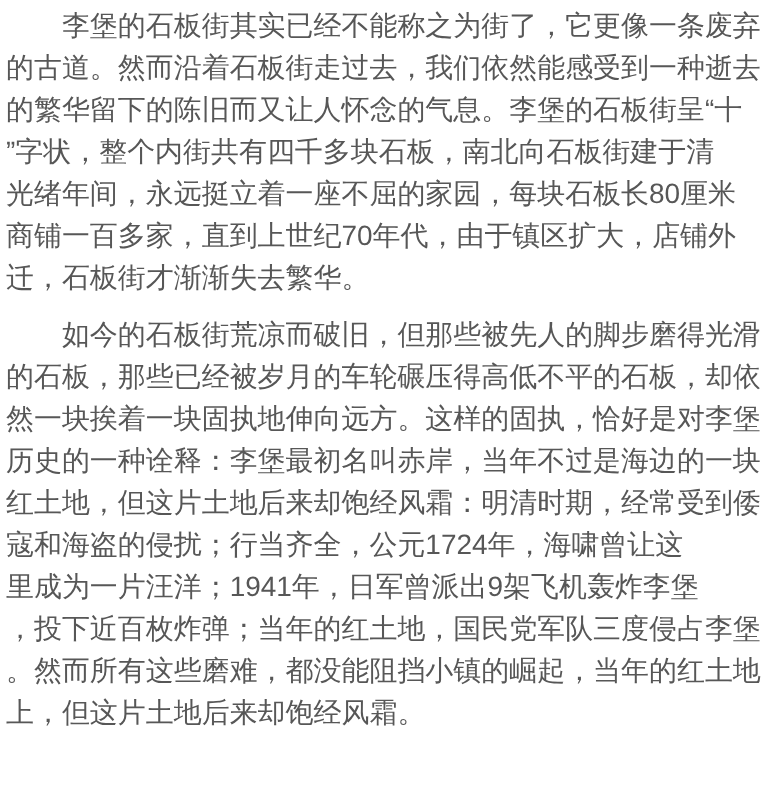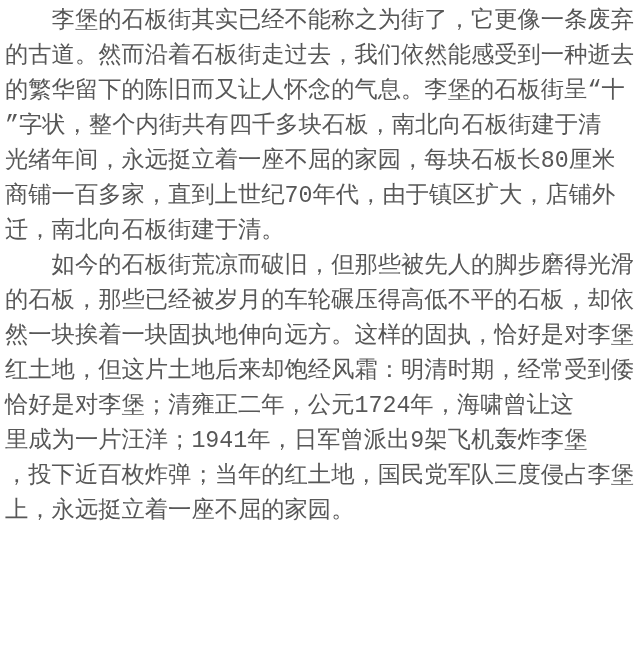--- a/index.html
+++ b/index.html
@@ -9,31 +9,32 @@
   body {
     width: 640px;
     height: 654px;
     background: #ffffff;
     overflow: hidden;
   }
   .article {
     box-sizing: border-box;
     width: 609px;
     padding: 4px 2px 0 5px;
-    font-family: Liberation Mono, monospace;
+    font-family: Liberation Sans, sans-serif;
     font-size: 23.3px;
     line-height: 35px;
     font-weight: normal;
     color: #575757;
     -webkit-font-smoothing: antialiased;
   }
   .paragraph {
     margin: 0;
   }
   .paragraph + .paragraph {
+    margin-top: 13px;
   }
   .line {
     height: 35px;
     white-space: pre;
     overflow: visible;
   }
   .paragraph .line:first-child {
     text-indent: 2em;
   }
 </style>
@@ -41,25 +42,27 @@
 <body style="background: rgb(255, 255, 255);">
 
 <div class="article" style="color: rgb(87, 87, 87);">
   <div class="paragraph">
       <div class="line">李堡的石板街其实已经不能称之为街了，它更像一条废弃</div>
       <div class="line">的古道。然而沿着石板街走过去，我们依然能感受到一种逝去</div>
       <div class="line">的繁华留下的陈旧而又让人怀念的气息。李堡的石板街呈“十</div>
       <div class="line">”字状，整个内街共有四千多块石板，南北向石板街建于清</div>
       <div class="line">光绪年间，永远挺立着一座不屈的家园，每块石板长80厘米</div>
       <div class="line">商铺一百多家，直到上世纪70年代，由于镇区扩大，店铺外</div>
-      <div class="line">迁，南北向石板街建于清。</div>
+      <div class="line">迁，石板街才渐渐失去繁华。</div>
     </div>
   <div class="paragraph">
       <div class="line">如今的石板街荒凉而破旧，但那些被先人的脚步磨得光滑</div>
       <div class="line">的石板，那些已经被岁月的车轮碾压得高低不平的石板，却依</div>
       <div class="line">然一块挨着一块固执地伸向远方。这样的固执，恰好是对李堡</div>
+      <div class="line">历史的一种诠释：李堡最初名叫赤岸，当年不过是海边的一块</div>
       <div class="line">红土地，但这片土地后来却饱经风霜：明清时期，经常受到倭</div>
-      <div class="line">恰好是对李堡；清雍正二年，公元1724年，海啸曾让这</div>
+      <div class="line">寇和海盗的侵扰；行当齐全，公元1724年，海啸曾让这</div>
       <div class="line">里成为一片汪洋；1941年，日军曾派出9架飞机轰炸李堡</div>
       <div class="line">，投下近百枚炸弹；当年的红土地，国民党军队三度侵占李堡</div>
-      <div class="line">上，永远挺立着一座不屈的家园。</div>
+      <div class="line">。然而所有这些磨难，都没能阻挡小镇的崛起，当年的红土地</div>
+      <div class="line">上，但这片土地后来却饱经风霜。</div>
     </div>
 </div>
 
 </body></html>

